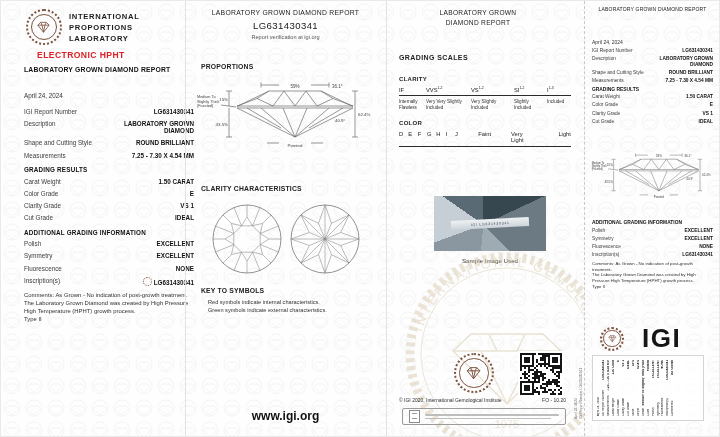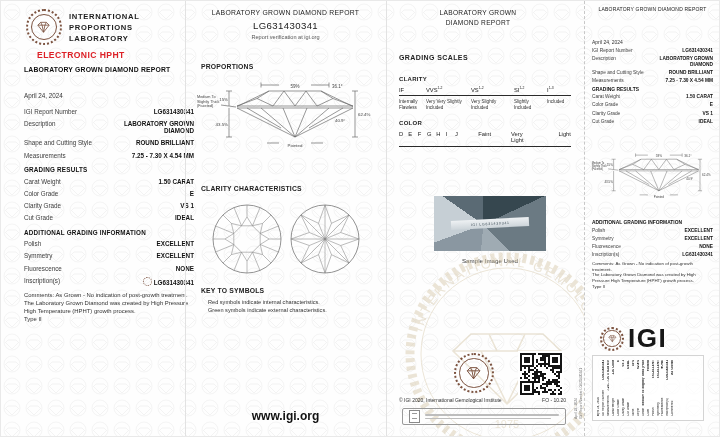--- a/index.html
+++ b/index.html
@@ -105,21 +105,21 @@
   .r-title{position:absolute;left:0;right:0;top:5px;text-align:center;font-size:5px;letter-spacing:.2px;color:#222;}
   .r-flow{position:absolute;left:8px;top:38px;width:121px;}
   .r-date{font-size:5px;color:#333;margin-bottom:3px;}
   .p4row{display:flex;justify-content:space-between;align-items:flex-start;margin:2.6px 0;font-size:4.8px;line-height:1.15;}
   .p4row .lab{color:#3c3c3c;}
   .p4row .val{font-weight:bold;text-align:right;max-width:60%;color:#111;}
   .p4head{font-size:4.9px;font-weight:bold;margin:3.4px 0 2px;color:#111;}
   .r-profsvg{position:absolute;left:6px;top:150px;}
   .r-flow2{position:absolute;left:8px;top:216px;width:121px;}
   .p4comments{margin-top:3px;font-size:4.4px;line-height:1.3;color:#333;}
-  .r-logo{position:absolute;left:16px;top:322px;display:flex;align-items:center;gap:4px;}
+  .r-logo{position:absolute;left:16px;top:322px;display:flex;align-items:center;gap:18px;}
   .igi-logotype{font-size:26px;font-weight:bold;letter-spacing:1.5px;color:#161616;}
   .minilabel{position:absolute;left:8px;top:354px;width:66px;height:112px;
     transform:translateY(66px) rotate(-90deg);transform-origin:0 0;
     border:1px solid #d4d4d4;box-sizing:border-box;padding:3px 4px;background:rgba(255,255,255,.75);}
   .ml-row{display:flex;justify-content:space-between;font-size:3.1px;line-height:1.25;margin:1.1px 0;white-space:nowrap;overflow:hidden;}
   .ml-row .v{font-weight:bold;text-align:right;margin-left:2px;overflow:hidden;}
 
   svg text{font-family:"Liberation Sans",sans-serif;}
 </style>
 </head>

